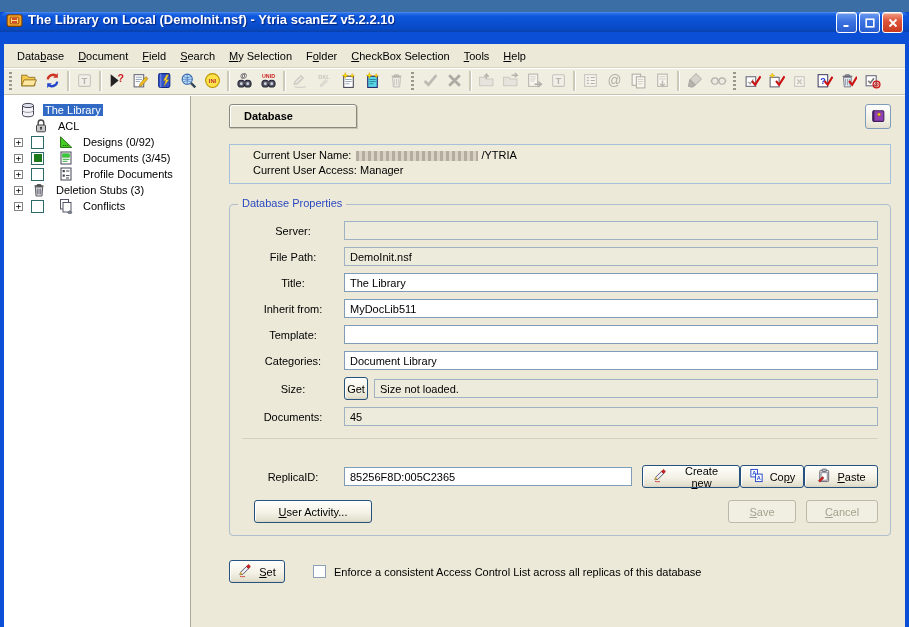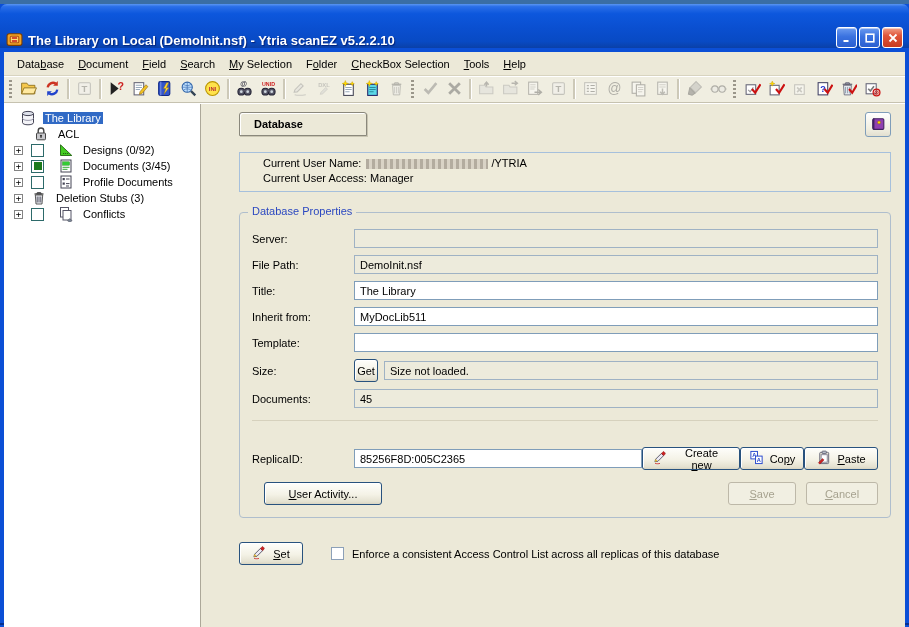--- a/index.html
+++ b/index.html
@@ -5,23 +5,23 @@
   * { box-sizing: border-box; margin: 0; padding: 0; }
   html,body { width:909px; height:627px; overflow:hidden;
     font-family:"Liberation Sans", sans-serif; font-size:11px; color:#000; }
   body { background:#3a6ea5; }
 
   .window { width:909px; height:627px; background:#0b4fd6;
     padding:0 4px 0; border-bottom:6px solid #0b4fd6;
     box-shadow:inset 0 -2px 0 #07308f; position:relative; }
 
   
-  .titlebar { height:44px; margin:4px -4px; border-radius:7px 7px 0 0;
+  .titlebar { height:20px; margin:12px -4px; border-radius:7px 7px 0 0;
     background:linear-gradient(180deg,#5a96f2 0%,#2a6fe8 6%,#0d57dd 22%,#0a4fd0 55%,#084ac4 85%,#0a40a8 100%);
-    display:flex; align-items:flex-end; padding:0 6px; gap:5px; }
+    display:flex; align-items:flex-start; padding:0 6px; gap:5px; }
   .titlebar .title { color:#fff; font-weight:bold; font-size:13px;
     text-shadow:1px 1px 1px #00227a; flex:1; white-space:nowrap; overflow:hidden; }
   .app-icon { width:17px; height:17px; display:inline-flex; }
   .win-btns { display:flex; gap:2px; }
   .wbtn { width:21px; height:21px; border-radius:3px; border:1px solid #fff;
     display:flex; align-items:center; justify-content:center; cursor:default;
     background:linear-gradient(180deg,#6b9bf0 0%,#3a72e0 45%,#2a5ed0 100%);
     box-shadow:inset 0 1px 0 rgba(255,255,255,.5); }
   .wbtn.close { background:linear-gradient(180deg,#f0a088 0%,#e0553a 40%,#c83a20 100%); }
   .wbtn svg { display:block; }
@@ -77,47 +77,47 @@
     margin:0 3px 0 5px; filter:blur(.6px);
     background:repeating-linear-gradient(90deg,#b3ac9f 0 3px,#d9d3c6 3px 6px),
                repeating-linear-gradient(180deg,rgba(255,255,255,.35) 0 2px,rgba(0,0,0,.08) 2px 4px); }
 
   .groupbox { border:1px solid #afbecd; border-radius:4px; margin-top:20px;
     padding:16px 12px 10px; position:relative; }
   .legend { position:absolute; top:-8px; left:8px; background:#ece9d8;
     padding:0 4px; color:#2b48c0; }
 
   .frow { display:flex; align-items:center; margin-bottom:7px; }
-  .flabel { width:102px; flex:0 0 auto; }
+  .flabel { width:102px; flex:0 0 auto;text-align:center; }
   .finput { flex:1; height:19px; border:1px solid #7f9db9; background:#fff;
     font-family:"Liberation Sans",sans-serif; font-size:11px; padding:1px 5px; color:#000; }
   .finput.dis { background:#edebdc; border-color:#9fb2c4; }
   .getbtn { width:24px; height:20px; margin-right:6px; }
 
   .xp-btn { height:23px; border:1px solid #28527e; border-radius:3px;
     background:linear-gradient(180deg,#fefefb 0%,#f4f2e6 55%,#e4e1d0 90%,#d8d4c2 100%);
     box-shadow:inset 1px 1px 0 #fff; font-family:"Liberation Sans",sans-serif;
     font-size:11px; color:#000; display:inline-flex; align-items:center;
     justify-content:center; gap:6px; padding:0 10px; }
   .xp-btn u { text-decoration:underline; }
   .xp-btn svg { width:15px; height:15px; }
   .xp-btn.dis { border-color:#bdb8a8; color:#a6a28f; background:#f1efe2; box-shadow:none; }
 
   .replica-row { border-top:1px solid #d6d1bd; padding-top:26px; margin-top:12px;
     display:flex; align-items:center; }
   .replica-input { flex:0 0 288px; }
-  .replica-btns { flex:1; display:flex; justify-content:flex-end; }
+  .replica-btns { flex:1; display:flex; justify-content:flex-end; margin-left:10px; }
   .btn-create { width:98px; } .btn-copy { width:64px; } .btn-paste { width:74px; }
 
   .action-row { display:flex; align-items:center; margin-top:12px; margin-bottom:2px; }
   .btn-rep { width:118px; } .btn-act { width:118px; margin-left:12px; }
   .btn-save { width:68px; margin-left:auto; } .btn-cancel { width:72px; margin-left:10px; }
 
   .set-row { display:flex; align-items:center; margin-top:24px; }
-  .btn-set { width:64px; }
+  .btn-set { width:56px; }
   .acl-cb { width:13px; height:13px; border:1px solid #8ca0b8; background:#fff;
     margin:0 8px 0 28px; flex:0 0 auto; }
 </style>
 </head>
 <body>
 
 <div class="window">
 
   <div class="titlebar">
     <span class="app-icon">
@@ -529,20 +529,24 @@
           <label class="flabel">Title:</label>
           <input class="finput" value="The Library" style="">
         </div>
         <div class="frow">
           <label class="flabel">Inherit from:</label>
           <input class="finput" value="MyDocLib511" style="">
         </div>
         <div class="frow">
           <label class="flabel">Template:</label>
           <input class="finput" value="" style="">
+        </div>
+        <div class="frow">
+          <label class="flabel">Categories:</label>
+          <input class="finput" value="Document Library" style="">
         </div>
         <div class="frow">
           <label class="flabel">Size:</label>
           <button class="xp-btn getbtn">
               <span>Get</span>
             </button>
           <input class="finput dis" readonly="" value="Size not loaded." style="">
         </div>
         <div class="frow" style="margin-bottom:2px;">
           <label class="flabel">Documents:</label>

